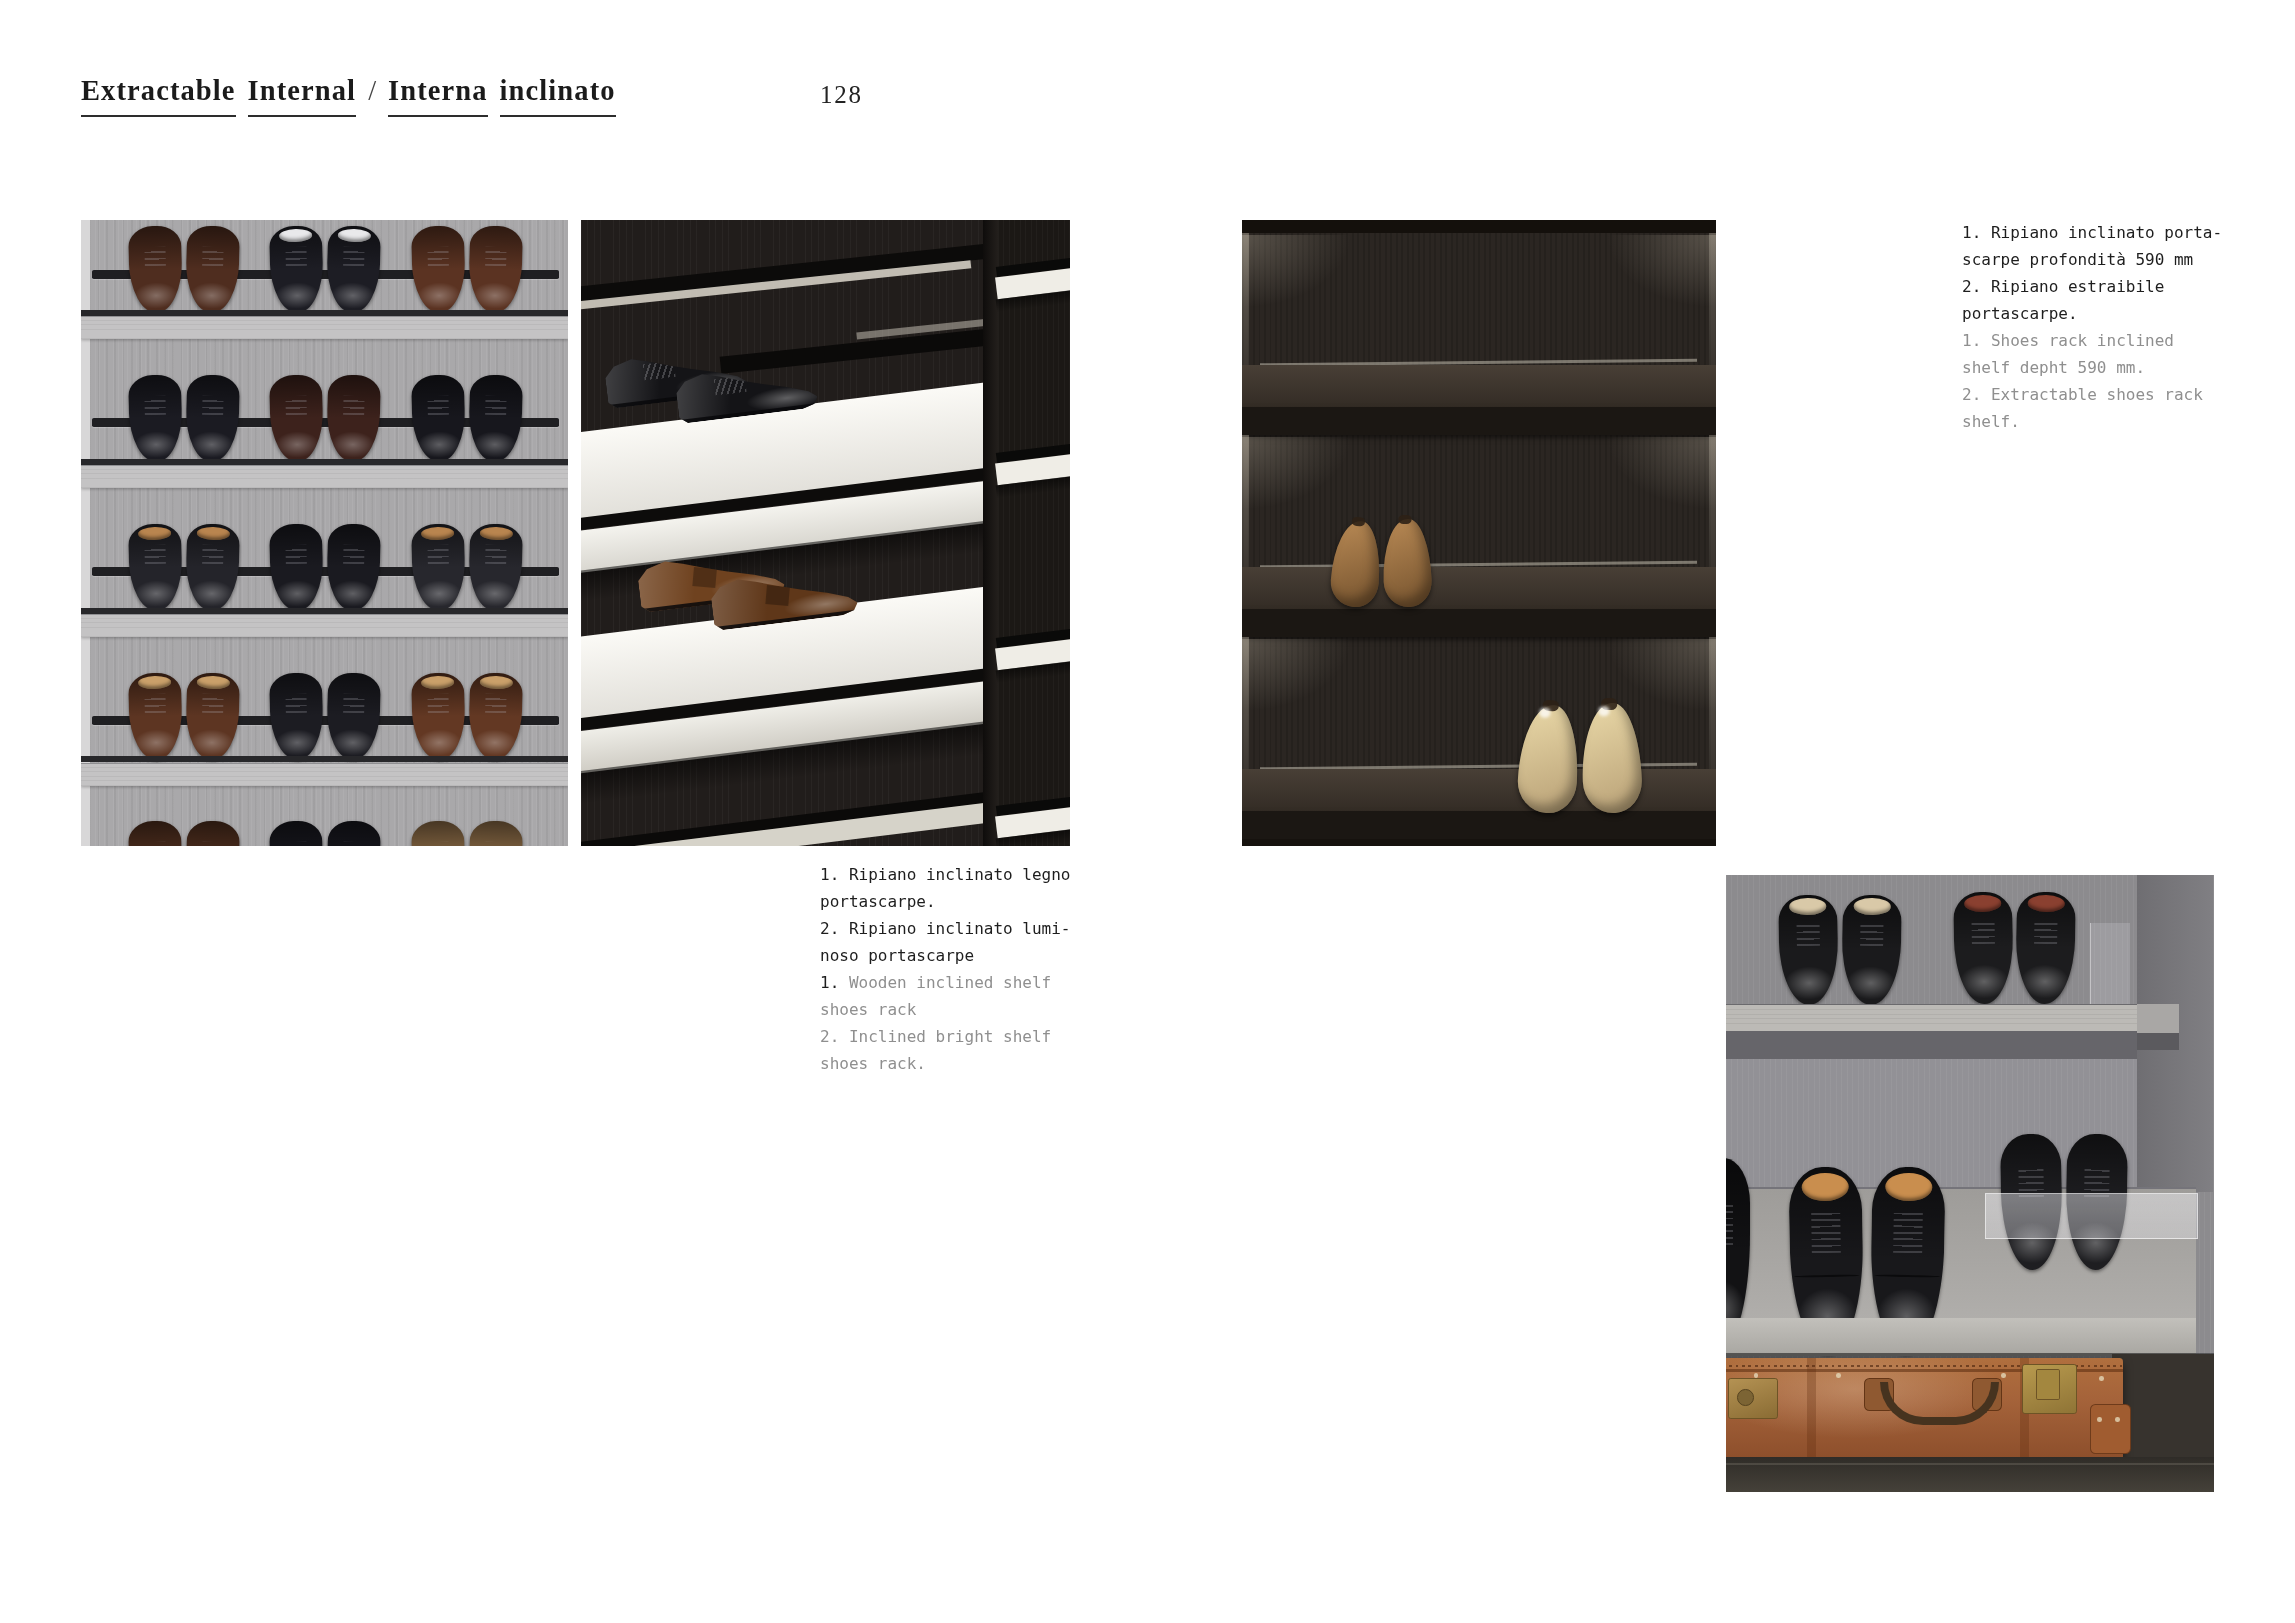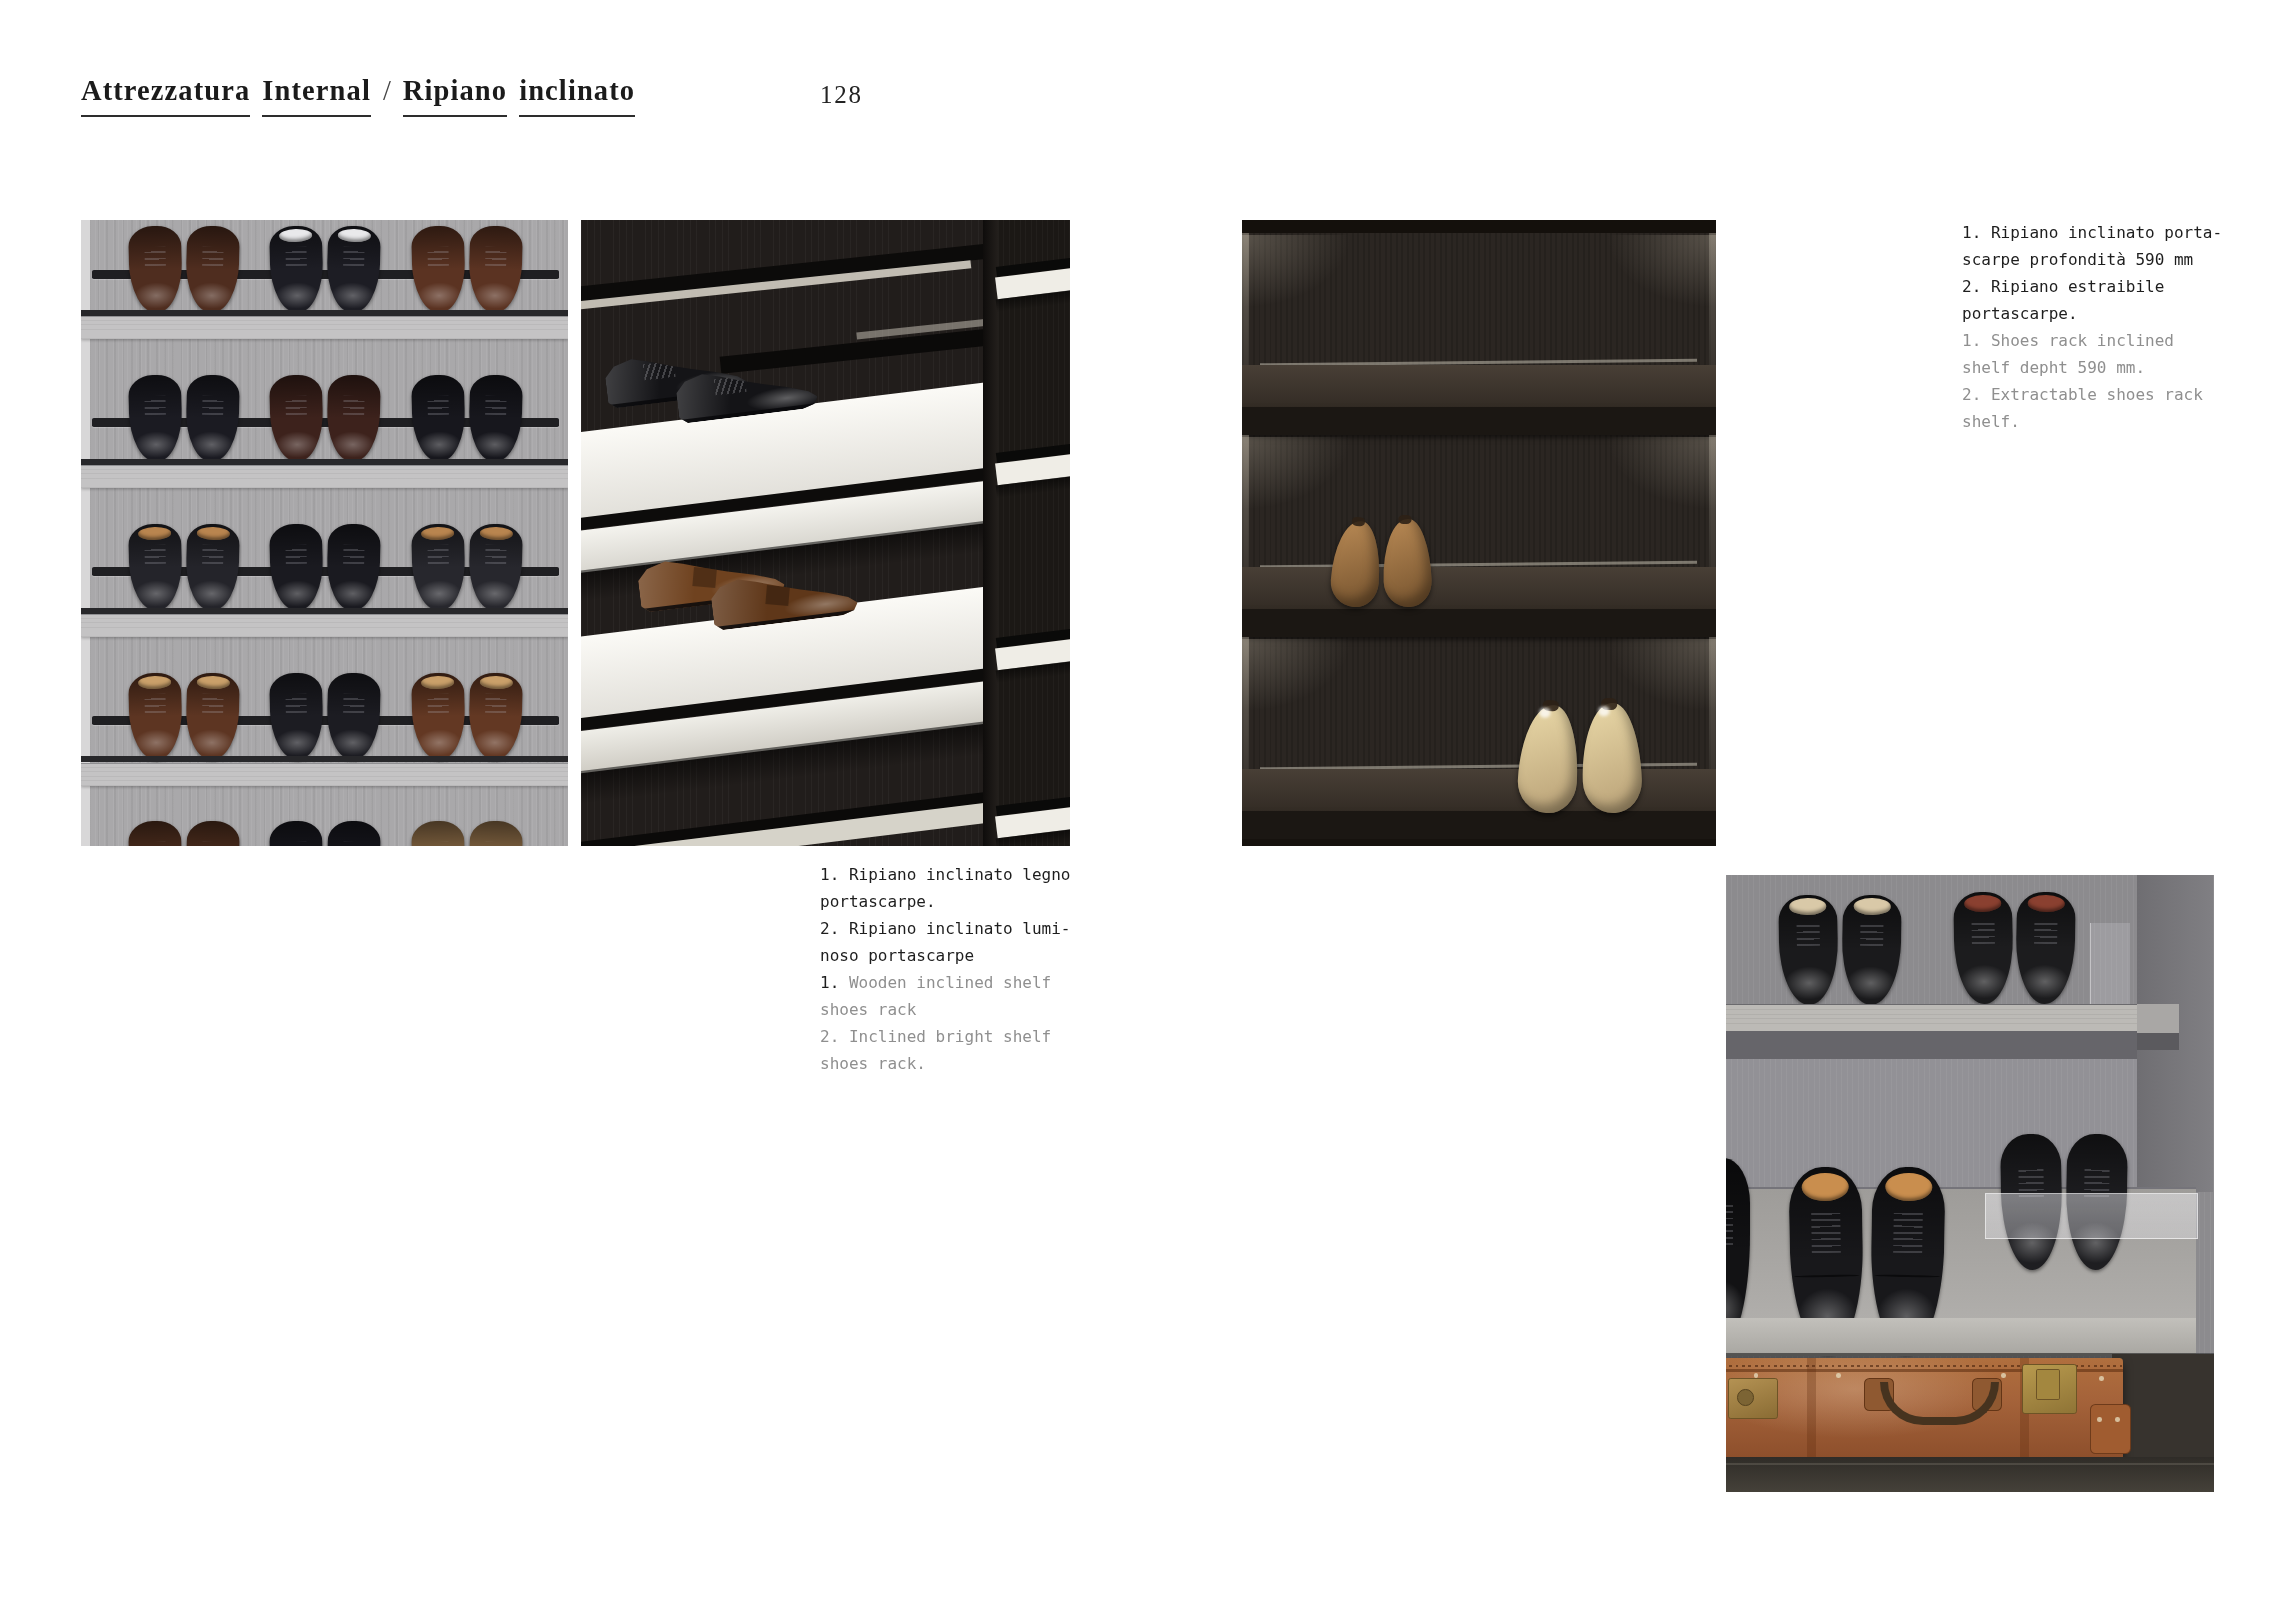--- a/index.html
+++ b/index.html
@@ -29,21 +29,21 @@
   .caption .dark{color:#1e1e1e;}
   .caption .gray{color:#8f8f8f;}
   #caption-wooden{left:820px;top:861px;}
   #caption-extractable{left:1962px;top:219px;}
 </style>
 </head>
 <body>
 
 <div class="page">
 
-  <div id="page-header"><span class="title-word">Attrezzatura</span><span class="title-word">Internal</span><span class="title-sep">/</span><span class="title-word">Ripiano</span><span class="title-word">inclinato</span></div>
+  <div id="page-header"><span class="title-word">Extractable</span><span class="title-word">Internal</span><span class="title-sep">/</span><span class="title-word">Interna</span><span class="title-word">inclinato</span></div>
   <div id="page-number">128</div>
 
   <div class="photo" id="photo-shoe-wall" aria-label="Light grey wooden inclined shelves filled with rows of men's dress shoes">
       <div style="position: absolute; left: 0px; top: 0px; width: 9.2px; height: 626px; background-color: rgb(216, 215, 216);"></div>
       <div style="position: absolute; left: 11px; top: 50px; width: 467px; height: 9.2px; background-color: rgb(31, 31, 34); border-radius: 1.8px; box-shadow: rgba(255, 255, 255, 0.22) 0px 0.9px 0.9px;"></div>
       <div style="position: absolute; left: 48px; top: 6.4px; width: 53px; height: 87px; background-color: rgb(79, 45, 31); border-radius: 46% 46% 50% 50% / 24% 24% 60% 60%; transform: rotate(-1.5deg); background-image: radial-gradient(55% 20% at 50% 80%, rgba(255, 255, 255, 0.3), transparent 75%), linear-gradient(rgba(0, 0, 0, 0.5), rgba(0, 0, 0, 0) 50%); box-shadow: rgba(0, 0, 0, 0.45) 0px 1.8px 3.7px;">
         <div style="position: absolute; left: 30%; top: 24%; width: 40%; height: 22%; opacity: 0.45; background-image: repeating-linear-gradient(0deg, rgba(180, 180, 190, 0.55) 0px, rgba(180, 180, 190, 0.55) 1.8px, transparent 1.8px, transparent 6.4px);"></div>
       </div>
       <div style="position: absolute; left: 105px; top: 6.4px; width: 53px; height: 87px; background-color: rgb(79, 45, 31); border-radius: 46% 46% 50% 50% / 24% 24% 60% 60%; transform: rotate(1.5deg); background-image: radial-gradient(55% 20% at 50% 80%, rgba(255, 255, 255, 0.3), transparent 75%), linear-gradient(rgba(0, 0, 0, 0.5), rgba(0, 0, 0, 0) 50%); box-shadow: rgba(0, 0, 0, 0.45) 0px 1.8px 3.7px;">
         <div style="position: absolute; left: 30%; top: 24%; width: 40%; height: 22%; opacity: 0.45; background-image: repeating-linear-gradient(0deg, rgba(180, 180, 190, 0.55) 0px, rgba(180, 180, 190, 0.55) 1.8px, transparent 1.8px, transparent 6.4px);"></div>

